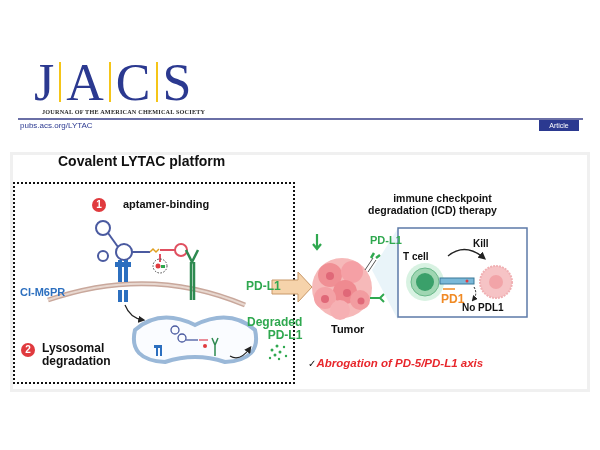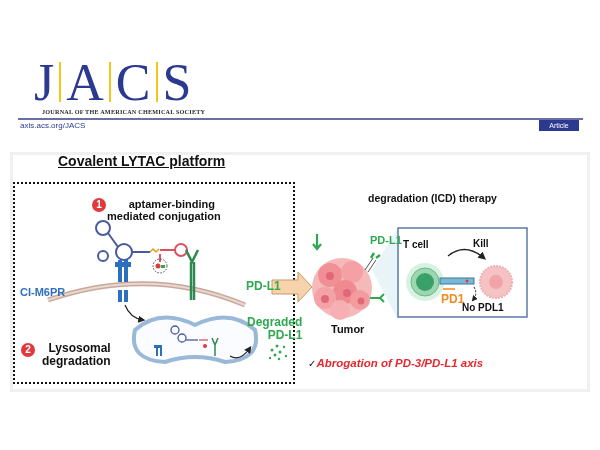--- a/index.html
+++ b/index.html
@@ -6,21 +6,21 @@
   body { width:600px; height:450px; position:relative; overflow:hidden; font-family:"Liberation Sans", sans-serif; }
   .abs { position:absolute; }
   .logo { left:29px; top:60px; height:50px; display:flex; align-items:flex-start; }
   .logo .letter { font-family:"Liberation Serif", serif; color:#2b3990; font-size:52px; line-height:46px; font-weight:normal; padding:0 5px; }
   .logo .bar { width:2px; height:40px; background:#f5c518; margin-top:2px; }
   .journal-name { left:42px; top:108px; font-family:"Liberation Serif", serif; font-size:6.2px; letter-spacing:0.2px; color:#2b2b2b; font-weight:bold; }
   .hr { left:18px; top:118px; width:565px; height:2px; background:#6a6fa6; }
   .url { left:20px; top:121px; font-size:8px; color:#2b3990; }
   .article-badge { left:539px; top:120px; width:40px; height:11px; background:#2b3990; color:#fff; font-size:7px; line-height:11px; text-align:center; }
   .panel { left:10px; top:152px; width:580px; height:240px; border:3px solid #f0f0f0; background:#ffffff; box-sizing:border-box; }
-  .title { left:58px; top:153px; font-size:14px; font-weight:bold; color:#111;text-decoration:underline; }
+  .title { left:58px; top:153px; font-size:14px; font-weight:bold; color:#111; }
   .dashbox { left:13px; top:182px; width:282px; height:202px; border:2px dotted #111; box-sizing:border-box; }
   .step-badge { width:14px; height:14px; border-radius:50%; background:#e03a3e; color:#fff; font-size:10px; font-weight:bold; line-height:14px; text-align:center; }
   .lbl { font-size:11px; font-weight:bold; color:#111; line-height:12px; }
   .green { color:#2fa84f; font-weight:bold;padding-left:44px; }
   .blue { color:#2c6fbf; font-weight:bold; }
   .red-italic { color:#e8262b; font-style:italic; font-weight:bold; font-size:11.5px; }
   .check { color:#111; font-size:10px; }
   svg { position:absolute; left:0; top:0; }
 </style>
 </head>
@@ -30,21 +30,21 @@
   <span class="letter">J</span>
   <span class="bar"></span>
   <span class="letter">A</span>
   <span class="bar"></span>
   <span class="letter">C</span>
   <span class="bar"></span>
   <span class="letter">S</span>
 </div>
 <div class="abs journal-name">JOURNAL OF THE AMERICAN CHEMICAL SOCIETY</div>
 <div class="abs hr"></div>
-<div class="abs url">axis.acs.org/JACS</div>
+<div class="abs url">pubs.acs.org/LYTAC</div>
 <div class="abs article-badge">Article</div>
 
 <div class="abs panel"></div>
 <div class="abs title">Covalent LYTAC platform</div>
 <div class="abs dashbox"></div>
 
 <svg width="600" height="450">
 
   <path d="M48 300 Q150 265 245 305" stroke="#c9a89c" stroke-width="5" fill="none"></path>
   <path d="M48 300 Q150 265 245 305" stroke="#e8d8d0" stroke-width="2" fill="none"></path>
@@ -147,39 +147,39 @@
   <defs>
     <marker id="ah" markerWidth="6" markerHeight="6" refX="4" refY="3" orient="auto">
       <path d="M0 0 L6 3 L0 6 Z" fill="#222"></path>
     </marker>
   </defs>
 </svg>
 
 <div class="abs step-badge" style="left:92px;top:198px;">1</div>
 <div class="abs lbl" style="left:123px;top:198px;text-align:center;">
   <div>aptamer-binding</div>
-  <div style="margin-left:-16px;">mediated conjugation</div>
 </div>
 <div class="abs blue" style="left:20px;top:286px;font-size:11px;">CI-M6PR</div>
 <div class="abs green" style="left:202px;top:279px;font-size:12px;">PD-L1</div>
 <div class="abs green" style="left:203px;top:316px;font-size:12px;line-height:13px;text-align:right;">
   <div>Degraded</div>
   <div>PD-L1</div>
 </div>
 <div class="abs step-badge" style="left:21px;top:343px;">2</div>
-<div class="abs lbl" style="left:42px;top:342px;font-size:12px;line-height:13px;text-align:right;">
+<div class="abs lbl" style="left:42px;top:342px;font-size:12px;line-height:13px;text-align:left;">
   <div>Lysosomal</div>
   <div>degradation</div>
 </div>
 
 <div class="abs lbl" style="left:388px;top:192px;font-size:10.5px;text-align:center;line-height:12px;">
+  <div>immune checkpoint</div>
   <div style="margin-left:-20px;">degradation (ICD) therapy</div>
 </div>
 <div class="abs green" style="left:326px;top:234px;font-size:11px;">PD-L1</div>
 <div class="abs lbl" style="left:331px;top:323px;font-size:11px;">Tumor</div>
-<div class="abs lbl" style="left:403px;top:239px;font-size:10px;">T cell</div>
+<div class="abs lbl" style="left:403px;top:251px;font-size:10px;">T cell</div>
 <div class="abs lbl" style="left:456px;top:238px;font-size:10px;margin-left:17px;">Kill</div>
 <div class="abs" style="left:441px;top:292px;font-size:12px;font-weight:bold;color:#f08a24;">PD1</div>
 <div class="abs lbl" style="left:462px;top:302px;font-size:10px;">No PDL1</div>
 
 <div class="abs" style="left:308px;top:355px;line-height:14px;">
-  <div><span class="check">✓</span><span class="red-italic">Abrogation of PD-3/PD-L1 axis</span></div>
+  <div><span class="check">✓</span><span class="red-italic">Abrogation of PD-5/PD-L1 axis</span></div>
 </div>
 
 </body></html>

